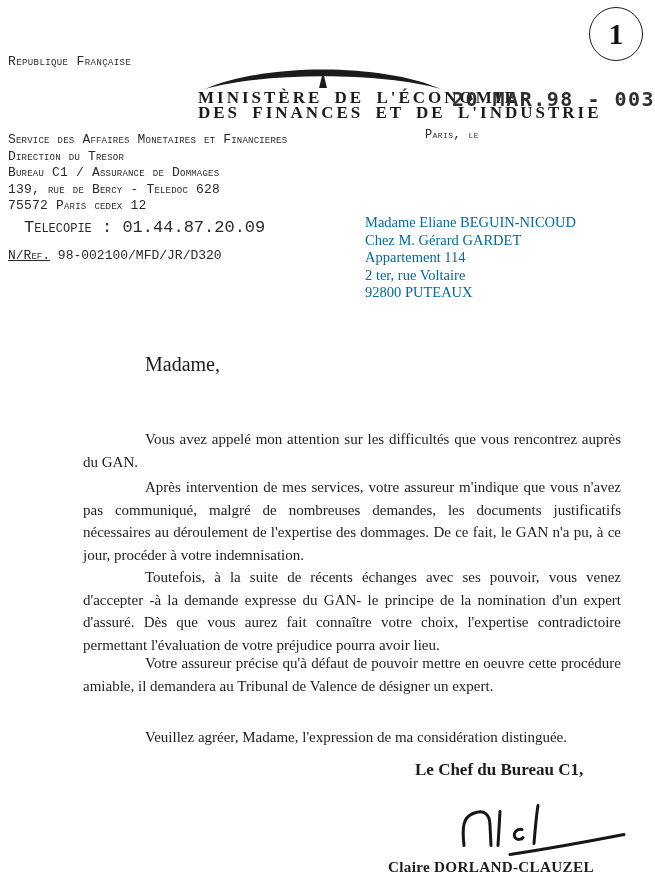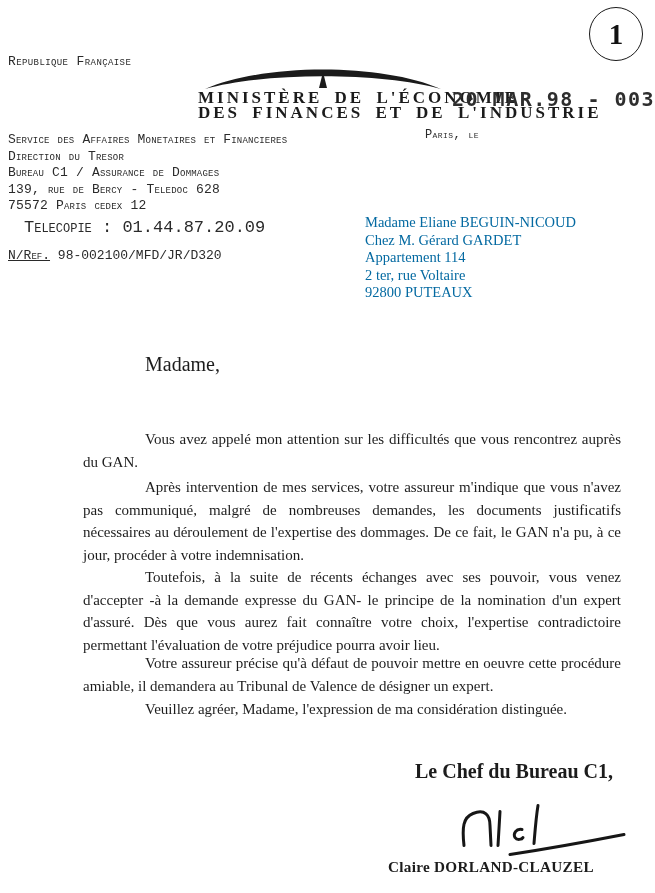--- a/index.html
+++ b/index.html
@@ -61,23 +61,23 @@
   .salutation{left:145px;top:353px;font-size:20px;}
   .para{
     left:83px;width:538px;
     font-size:15px;line-height:22.6px;
     text-align:justify;text-indent:62px;color:#1d1d1d;margin-top:26px;
   }
   .p1{top:402px;}
   .p2{top:450px;}
   .p3{top:540px;}
   .p4{top:626px;}
-  .closing{top:672px;text-align:left;}
+  .closing{top:700px;text-align:left;}
 
-  .sig-title{left:415px;top:760px;font-weight:bold;font-size:20px;}
+  .sig-title{left:415px;top:760px;font-weight:bold;font-size:17px;}
   .sig-svg{left:448px;top:786px;width:185px;height:78px;}
   .sig-name{left:388px;top:858px;font-weight:bold;font-size:15.2px;letter-spacing:.3px;text-align:right;}
 </style>
 </head>
 <body>
 
 <div class="abs page-badge">
   <span>1</span>
 </div>
 

